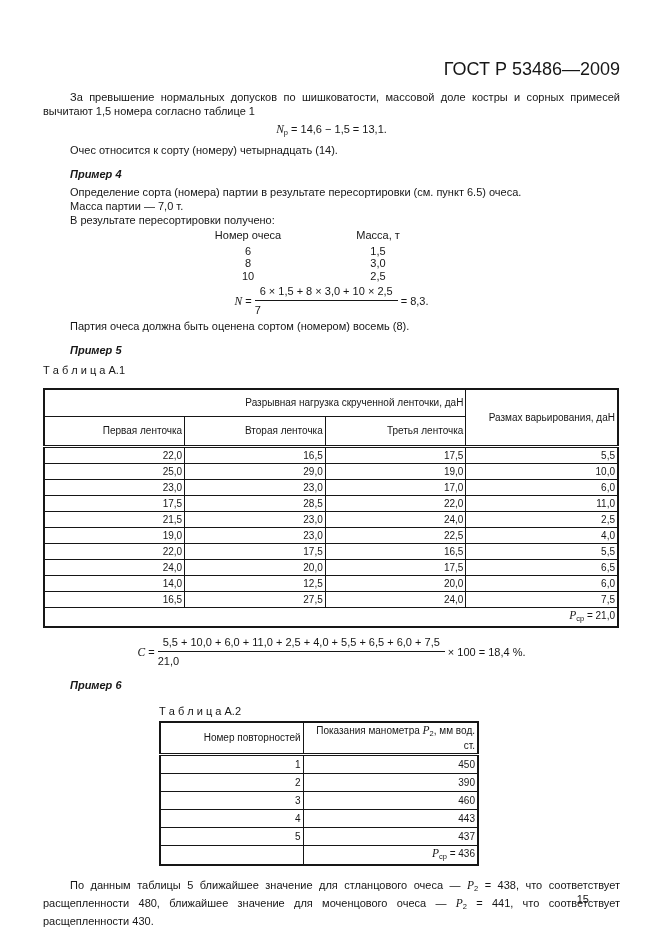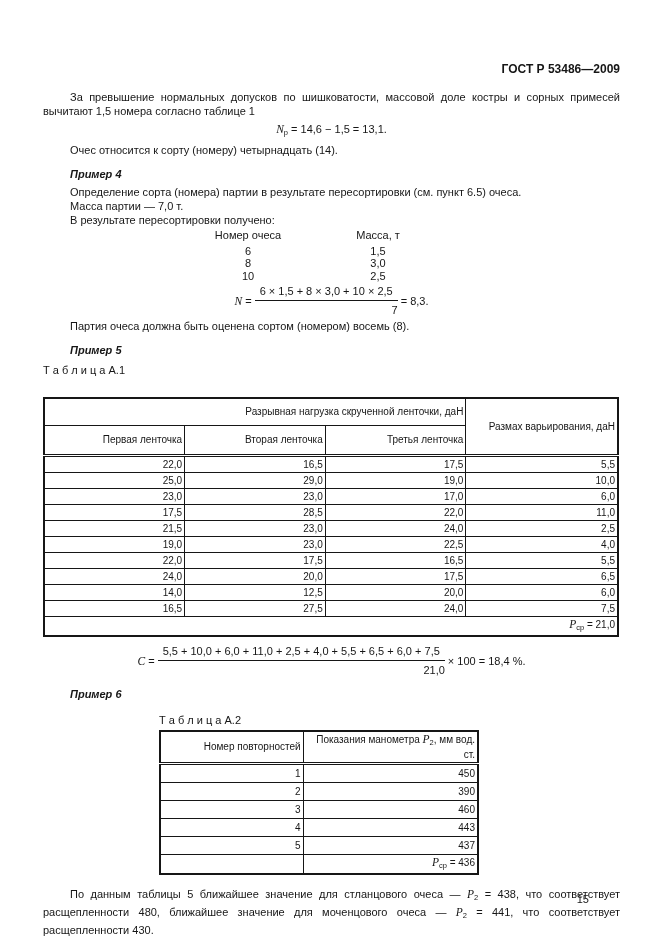--- a/index.html
+++ b/index.html
@@ -8,38 +8,38 @@
     width:661px; height:936px;
     background:#ffffff;
     color:#161616;
     font-family:"Liberation Sans", sans-serif;
     font-size:11px;
     line-height:14px;
     box-sizing:border-box;
     padding:62px 41px 0 43px;
     overflow:hidden;
   }
-  .doc-header { text-align:right; font-weight:bold; font-size:12px; }
+  .doc-header { text-align:right; font-weight:normal; font-size:18px; }
   p { margin:0; }
   .para { text-align:justify; line-height:14px; }
   .indent { text-indent:27px; }
   .mt-lg { margin-top:14px; }
   .example-title { font-weight:bold; font-style:italic; text-indent:27px; margin-top:10px; margin-bottom:4px; }
   .mv { font-style:italic; font-family:"Liberation Serif", serif; font-size:11.5px; }
   .msub { font-size:7.5px; vertical-align:-2px; }
   .formula-line { text-align:center; margin:4px 0 3px 0; }
   .frac-formula { display:flex; justify-content:center; align-items:center; margin:2px 0 2px 0; }
-  .frac { display:inline-block; text-align:right; margin:0 3px; }
+  .frac { display:inline-block; text-align:left; margin:0 3px; }
   .frac .num { display:block; border-bottom:1px solid #161616; padding:0 5px 2px 5px; }
   .frac .den { display:block; padding-top:2px; }
   .resort-list { margin:2px 0 0 140px; width:260px; line-height:12.5px; }
   .rl-row { display:flex; }
   .rl-head { margin-bottom:3px; }
   .rl-c1, .rl-c2 { width:130px; text-align:center; }
-  .table-label { margin-top:6px; margin-bottom:20px; }
+  .table-label { margin-top:6px; margin-bottom:11px; }
   .table-label-a2 { margin-left:116px; margin-top:12px; margin-bottom:3px; }
   table { border-collapse:collapse; font-size:10px; line-height:12px; }
   .t-a1 { width:576px; }
   .t-a2 { width:320px; margin-left:116px; }
   th, td { border:1px solid #161616; text-align:right; font-weight:normal; padding:1px 2px; }
   .t-a1, .t-a2 { border:2px solid #161616; }
   .t-a1 th { height:24px; }
   .t-a1 .sub-h { height:26px; }
   .t-a1 td { height:13px; }
   .t-a1 .t-foot { height:15px; }

